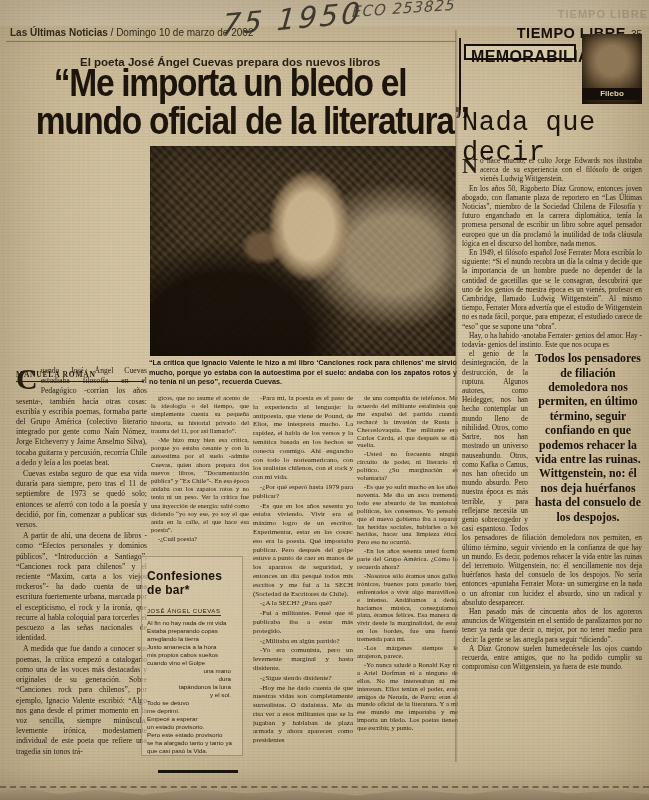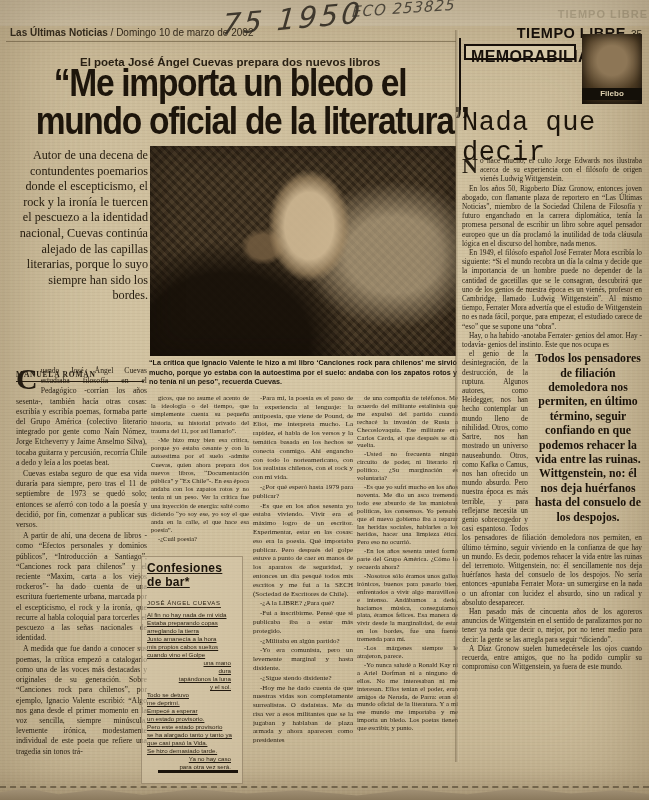--- a/index.html
+++ b/index.html
@@ -67,22 +67,22 @@
   .col{position:absolute; overflow:hidden; text-align:justify; color:#241c11;}
   .col p{margin:0 0 1px 0; text-indent:7px;}
   .col .q{font-weight:normal;}
   .col .dropcap{text-indent:0;}
   .col1{left:16px; top:366px; width:131px; height:410px; font-size:7.7px; line-height:10.2px;}
   .col1 .dropcap::first-letter{float:left; font-size:30px; line-height:24px; padding:1px 3px 0 0; font-weight:bold;}
   .col2{left:151px; top:394px; width:98px; height:163px; font-size:6.6px; line-height:8.2px;}
   .col3{left:253px; top:394px; width:100px; height:384px; font-size:7px; line-height:8.8px;}
   .col4{left:357px; top:394px; width:101px; height:384px; font-size:6.7px; line-height:7.9px;}
   
-  .poembox{position:absolute; left:141px; top:556px; width:102px; height:228px; overflow:hidden;
-    background:rgba(214,199,168,.6); border:1px solid rgba(92,76,52,.4); padding:4px 5px; box-sizing:border-box;text-decoration:underline;}
+  .poembox{position:absolute; left:141px; top:556px; width:102px; height:200px; overflow:hidden;
+    background:rgba(214,199,168,.6); border:1px solid rgba(92,76,52,.4); padding:12px 5px; box-sizing:border-box;}
   .poem-title{font-family:"Liberation Sans", sans-serif; font-weight:bold; font-size:12px;
     letter-spacing:.3px; color:#1b130a; margin:0 0 2px 0;}
   .poem-byline{font-family:"Liberation Sans", sans-serif; font-size:6px; letter-spacing:.6px;
     text-transform:uppercase; border-bottom:1px solid #3a2e1c; display:inline-block; padding-bottom:1px;
     margin-bottom:3px; color:#2c2315;}
   .poem p{margin:0; font-family:"Liberation Sans", sans-serif; font-size:6.2px; line-height:8px;
     text-indent:0; color:#2a2113;}
   .poem .r{text-align:right; padding-right:6px;}
   .poem-rule{position:absolute; left:158px; top:770px; width:80px; height:3px; background:#1b140c;}
   
@@ -131,21 +131,20 @@
   <div class="hand-code">ECO 253825</div>
   <div class="section-head">
     <span class="sec">TIEMPO LIBRE</span><span class="pg">35</span>
   </div>
 
   <div class="kicker">El poeta José Ángel Cuevas prepara dos nuevos libros</div>
   <div class="headline">
     <div class="hl">“Me importa un bledo el</div>
     <div class="hl">mundo oficial de la literatura”</div>
   </div>
-  <div class="standfirst">Autor de una decena de contundentes poemarios donde el escepticismo, el rock y la ironía le tuercen el pescuezo a la identidad nacional, Cuevas continúa alejado de las capillas literarias, porque lo suyo siempre han sido los bordes.</div>
   <div class="byline">Manuela Román</div>
 
   <div class="photo"></div>
   <div class="photo-credit">eco</div>
   <div class="caption">“La crítica que Ignacio Valente le hizo a mi libro ‘Canciones rock para chilenos’ me sirvió mucho, porque yo estaba con la autoestima por el suelo: andaba con los zapatos rotos y no tenía ni un peso”, recuerda Cuevas.</div>
 
   <div class="col col1">
       <p class="dropcap">Cuando José Ángel Cuevas estudiaba filosofía en el Pedagógico -corrían los años sesenta-, también hacía otras cosas: escribía y escribía poemas, formaba parte del Grupo América (colectivo literario integrado por gente como Naín Nómez, Jorge Etcheverry y Jaime Anselmo Silva), tocaba guitarra y percusión, recorría Chile a dedo y leía a los poetas beat.</p>
       <p>Cuevas estaba seguro de que esa vida duraría para siempre, pero tras el 11 de septiembre de 1973 se quedó solo; entonces se aferró con todo a la poesía y decidió, por fin, comenzar a publicar sus versos.</p>
       <p>A partir de ahí, una decena de libros -como “Efectos personales y dominios públicos”, “Introducción a Santiago”, “Canciones rock para chilenos” y el reciente “Maxim, carta a los viejos rockeros”- ha dado cuenta de una escritura fuertemente urbana, marcada por el escepticismo, el rock y la ironía, que recurre al habla coloquial para torcerles el pescuezo a las señas nacionales de identidad.</p>
@@ -153,22 +152,22 @@
     </div>
   <div class="col col2">
       <p>gicos, que no asume el acento de la ideología o del tiempo, que simplemente cuenta su pequeña historia, su historial privado del trauma del 11, por así llamarlo”.</p>
       <p>-Me hizo muy bien esa crítica, porque yo estaba cesante y con la autoestima por el suelo -admite Cuevas, quien ahora prepara dos nuevos libros, “Documentación pública” y “Ex Chile”-. En esa época andaba con los zapatos rotos y no tenía ni un peso. Ver la crítica fue una inyección de energía: salté como diciendo “yo soy ese, yo soy el que anda en la calle, el que hace esa poesía”.</p>
       <p class="q">-¿Cuál poesía?</p>
     </div>
   <div class="col col3">
       <p>-Para mí, la poesía es el paso de la experiencia al lenguaje: la antipoesía, que viene de Pound, de Eliot, me interpreta mucho. La rapidez, el habla de los versos y la temática basada en los hechos se conecta conmigo. Ahí engancho con todo lo norteamericano, con los realistas chilenos, con el rock y con mi vida.</p>
       <p class="q">-¿Por qué esperó hasta 1979 para publicar?</p>
       <p>-Es que en los años sesenta yo estaba viviendo. Vivir era el máximo logro de un escritor. Experimentar, estar en las cosas: eso era la poesía. Qué importaba publicar. Pero después del golpe estuve a punto de caer en manos de los aparatos de seguridad, y entonces un día pesqué todos mis escritos y me fui a la SECH (Sociedad de Escritores de Chile).</p>
-      <p class="q">-¿A la LIBRE? ¿Para qué?</p>
-      <p>-Fui a inscribirme. Pensé que si publicaba iba a estar más protegido.</p>
+      <p class="q">-¿A la SECH? ¿Para qué?</p>
+      <p>-Fui a militantes. Pensé que si publicaba iba a estar más protegido.</p>
       <p class="q">-¿Militaba en algún partido?</p>
       <p>-Yo era comunista, pero un levemente marginal y hasta disidente.</p>
       <p class="q">-¿Sigue siendo disidente?</p>
       <p>-Hoy me he dado cuenta de que nuestras vidas son completamente surrealistas. O dadaístas. Me da risa ver a esos militantes que se la jugaban y hablaban de plaza armada y ahora aparecen como presidentes</p>
     </div>
   <div class="col col4">
       <p>de una compañía de teléfonos. Me acuerdo del militante estalinista que me expulsó del partido cuando rechacé la invasión de Rusia a Checoslovaquia. Ese militante era Carlos Cerda, el que después se dio vuelta.</p>
       <p class="q">-Usted no frecuenta ningún circuito de poder, ni literario ni político. ¿Su marginación es voluntaria?</p>
       <p>-Es que yo sufrí mucho en los años noventa. Me dio un asco tremendo todo ese absurdo de las maniobras políticas, los consensos. Yo pensaba que el nuevo gobierno iba a reparar las heridas sociales, hablarles a los heridos, hacer una limpieza ética. Pero eso no ocurrió.</p>
       <p class="q">-En los años sesenta usted formó parte del Grupo América. ¿Cómo lo recuerda ahora?</p>

